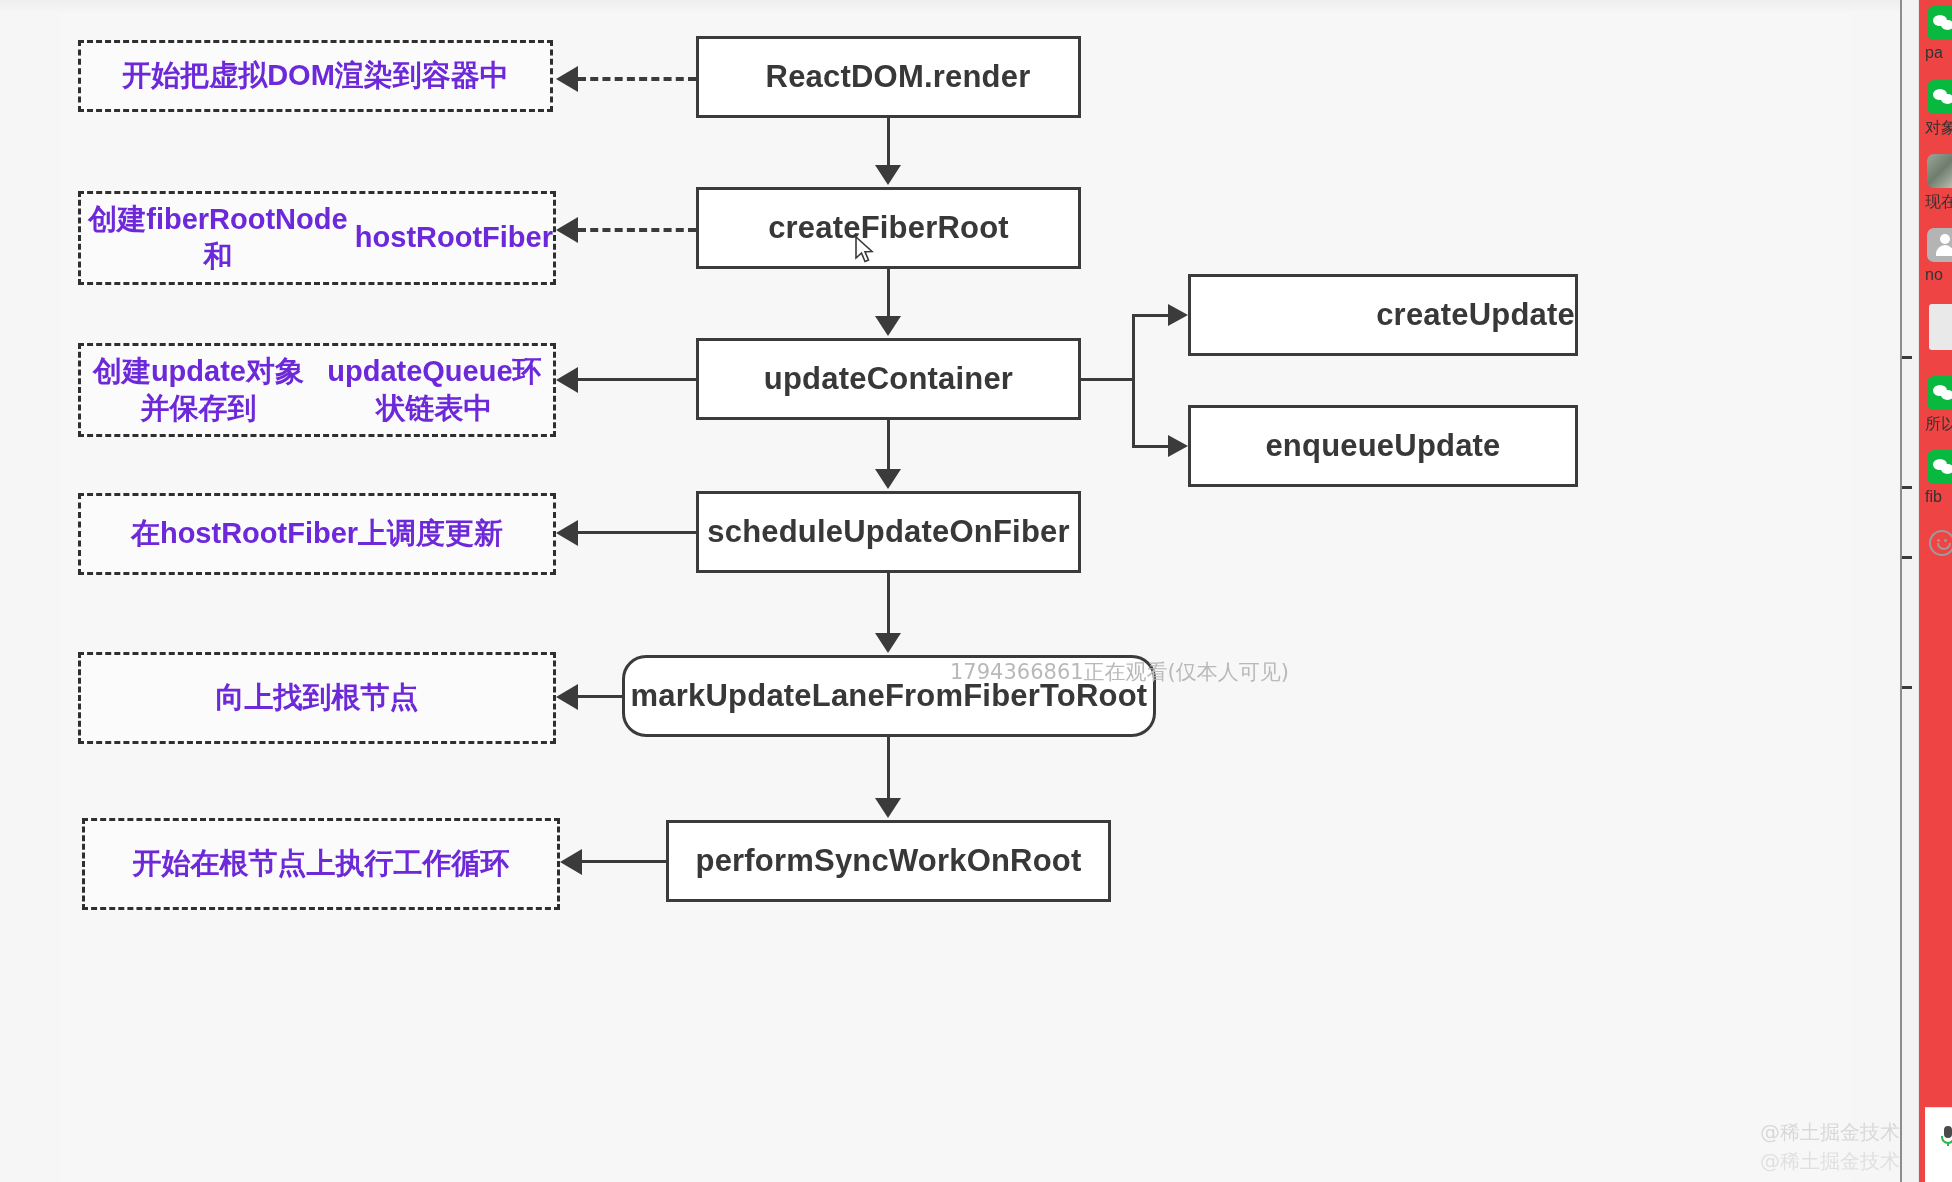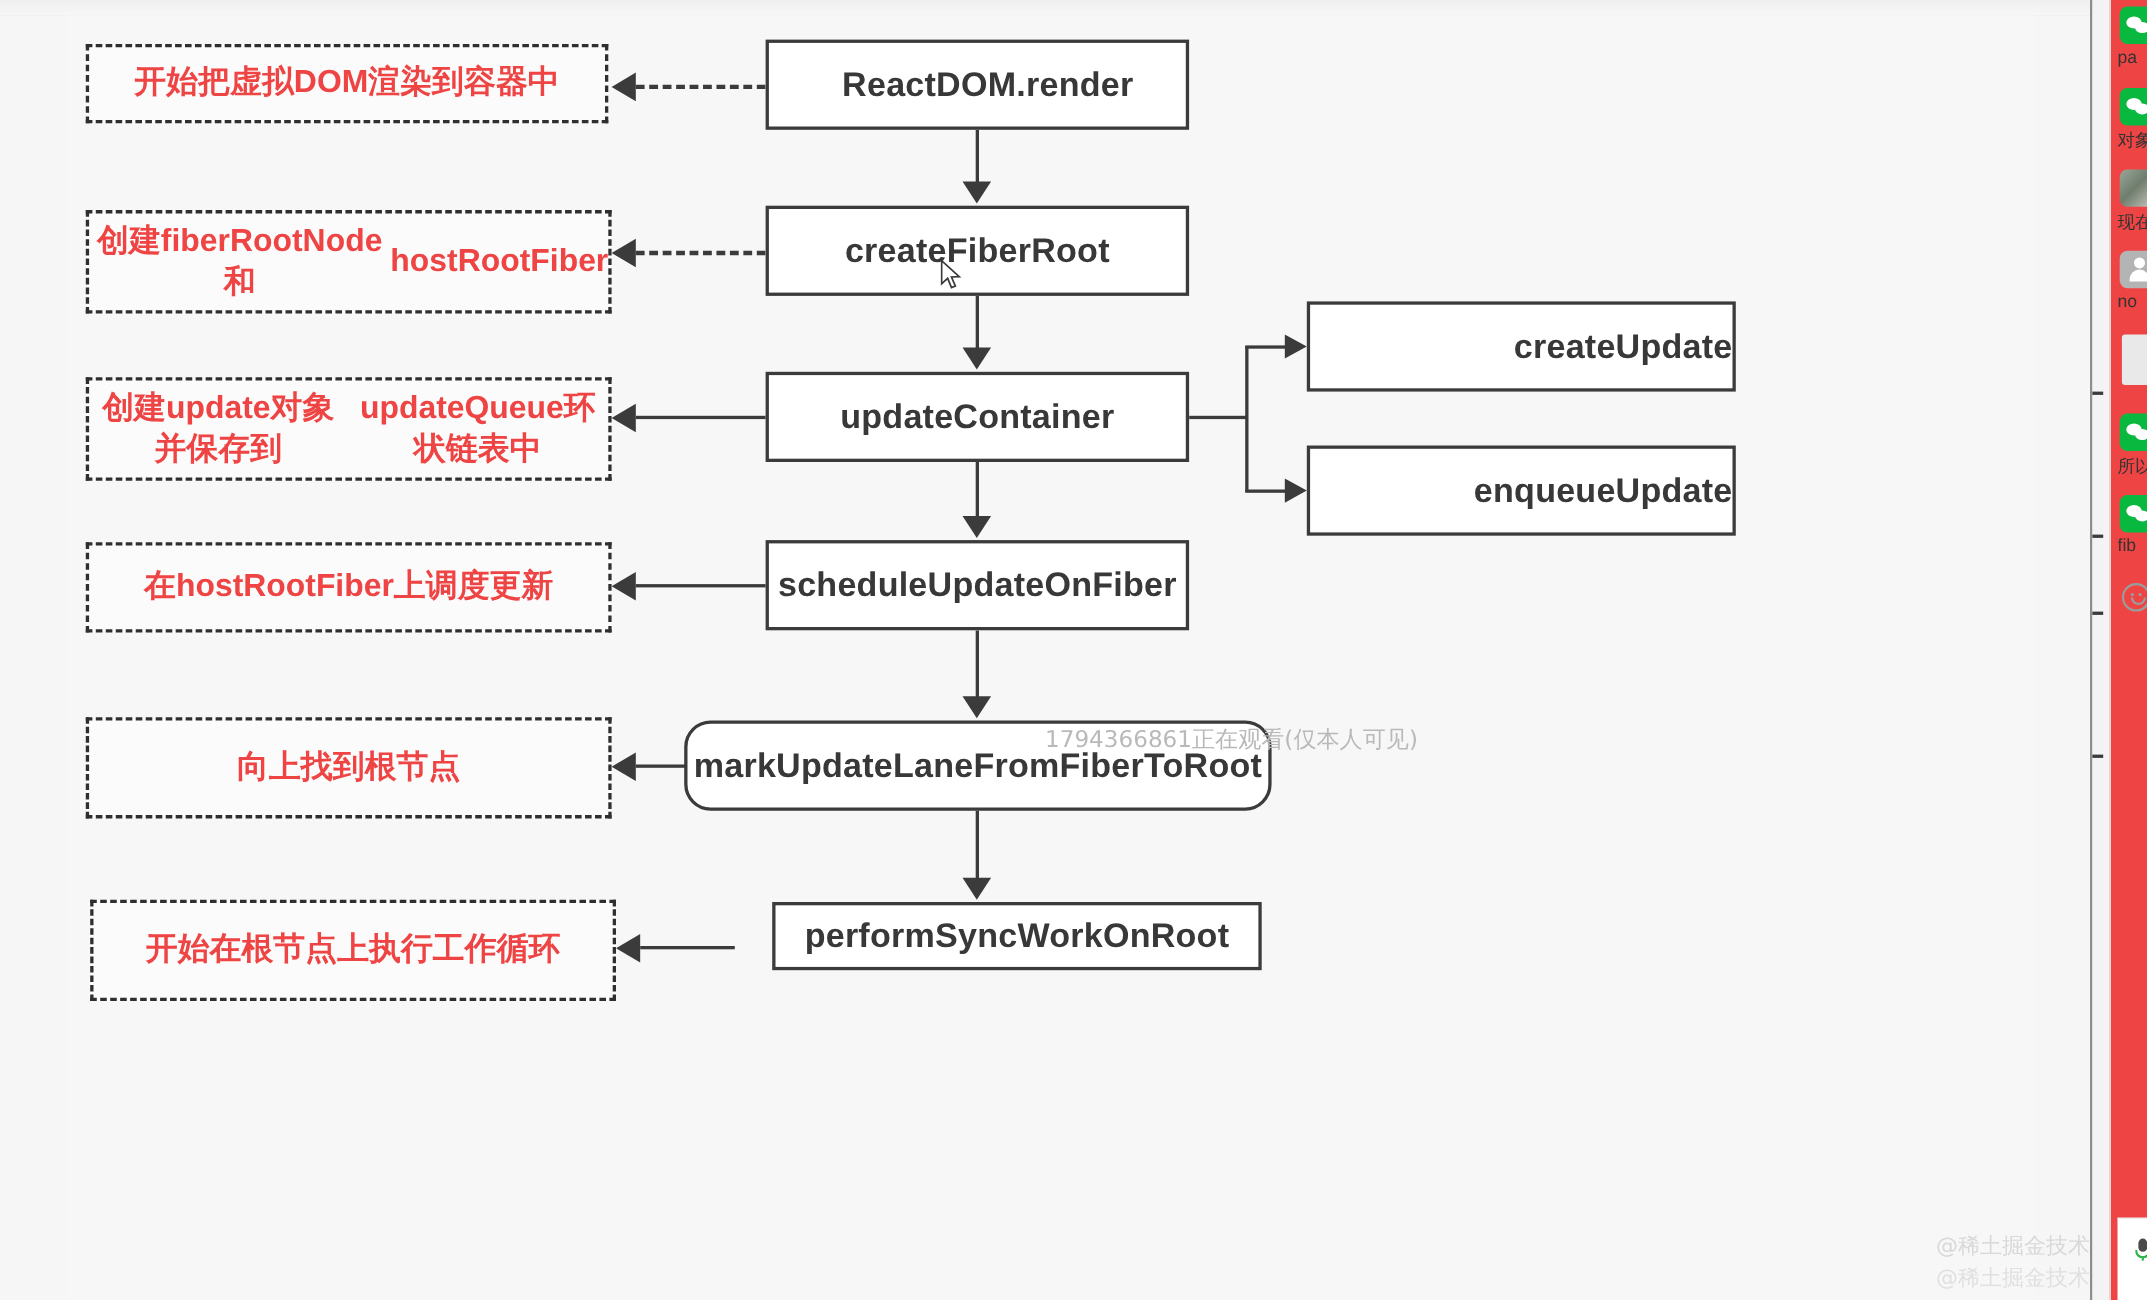--- a/index.html
+++ b/index.html
@@ -36,21 +36,21 @@
     letter-spacing:.2px;
     z-index:6;
   }
   .dashed-box{
     position:absolute;
     background:#fbfbfb;
     border:3px dashed #2f2f2f;
     box-sizing:border-box;
     display:flex;align-items:center;justify-content:center;
     text-align:center;
-    color:#ef4444;
+    color:#6d28d9;
     font-weight:bold;
     line-height:1.28;
     z-index:6;
   }
   .v-line{position:absolute;width:3px;background:#3b3b3b;z-index:4;}
   .h-line{position:absolute;height:3px;background:#3b3b3b;z-index:4;}
   .h-dash{
     position:absolute;height:0;border-top:4px dashed #3b3b3b;z-index:4;
   }
   .arrow-down{
@@ -202,29 +202,29 @@
     </div>
 
     <div class="solid-box" style="left:636px;top:477px;width:385px;height:82px;font-size:31px;">
       <span>scheduleUpdateOnFiber</span>
     </div>
 
     <div class="solid-box" style="left:562px;top:641px;width:534px;height:82px;font-size:31px;border-radius:24px;">
       <span>markUpdateLaneFromFiberToRoot</span>
     </div>
 
-    <div class="solid-box" style="left:642px;top:806px;width:445px;height:62px;font-size:31px;">
+    <div class="solid-box" style="left:606px;top:806px;width:445px;height:82px;font-size:31px;">
       <span>performSyncWorkOnRoot</span>
     </div>
 
     <div class="solid-box" style="left:1128px;top:260px;width:390px;height:82px;font-size:31px;justify-content:flex-end;">
       <span>createUpdate</span>
     </div>
 
-    <div class="solid-box" style="left:1128px;top:391px;width:390px;height:82px;font-size:31px;justify-content:flex-end;">
+    <div class="solid-box" style="left:1128px;top:391px;width:390px;height:82px;font-size:31px;">
       <span>enqueueUpdate</span>
     </div>
 
     <div class="v-line" style="left:827px;top:104px;height:49px;"></div>
     <div class="arrow-down" style="left:815px;top:151px;"></div>
 
     <div class="v-line" style="left:827px;top:255px;height:49px;"></div>
     <div class="arrow-down" style="left:815px;top:302px;"></div>
 
     <div class="v-line" style="left:827px;top:406px;height:51px;"></div>

